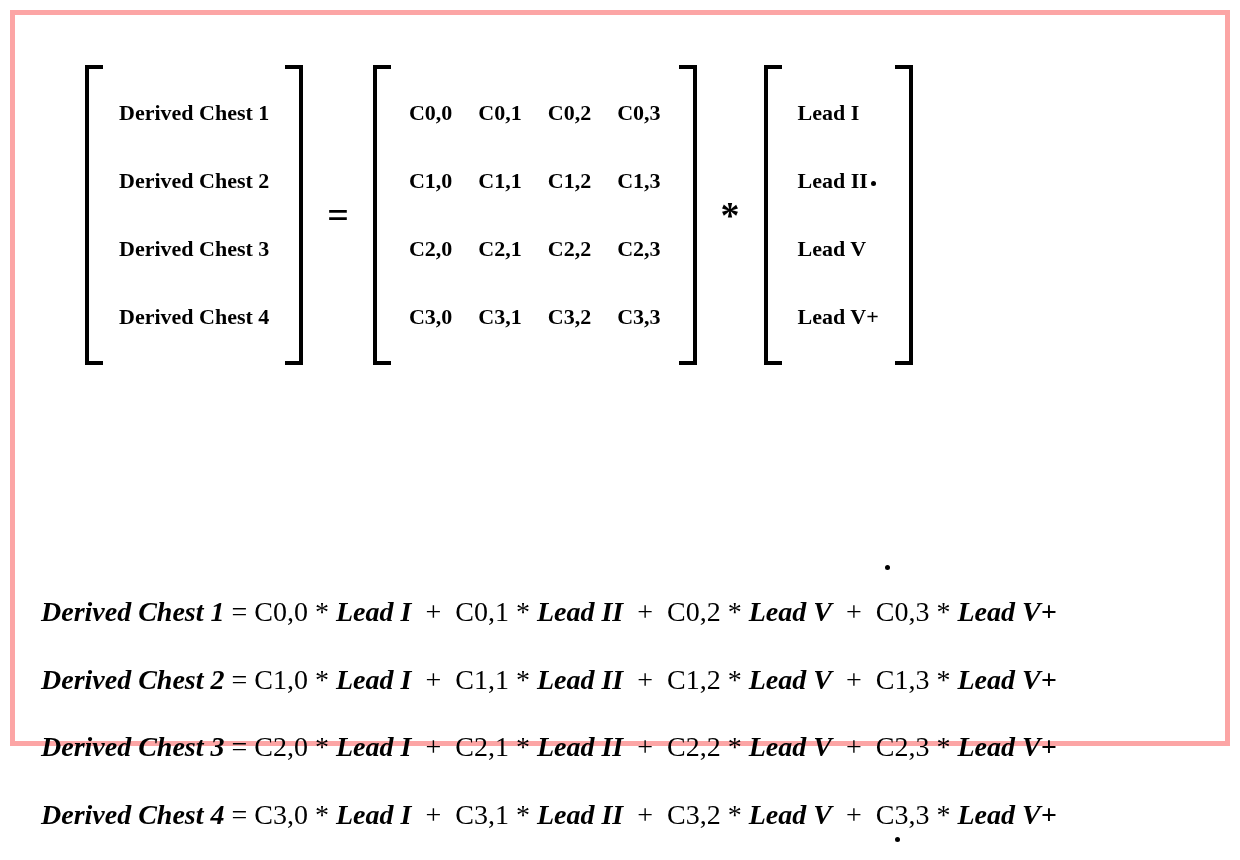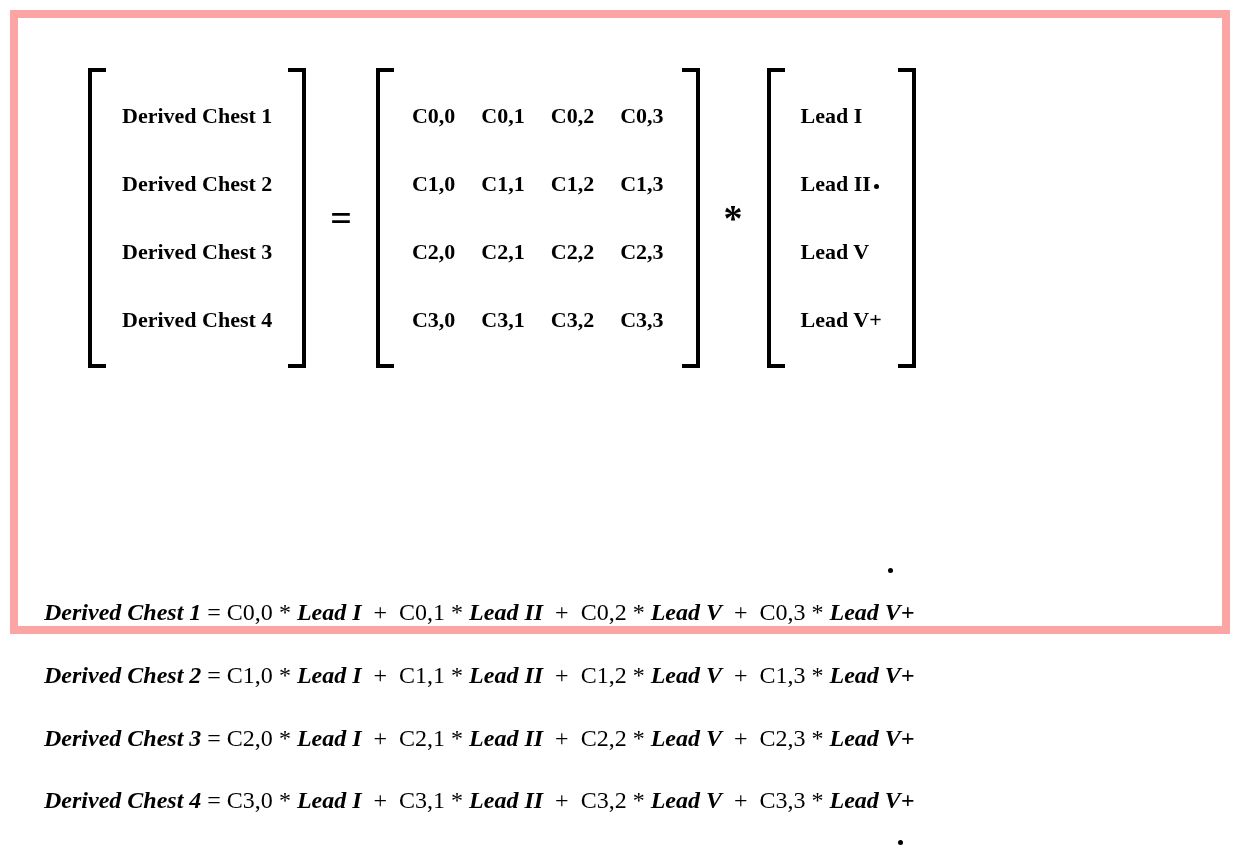--- a/index.html
+++ b/index.html
@@ -10,22 +10,22 @@
     width: 1240px;
     height: 860px;
     box-sizing: border-box;
     position: relative;
   }
   .frame {
     position: absolute;
     left: 10px;
     top: 10px;
     width: 1220px;
-    height: 624px;
-    border: 8px solid #fca5a5;
+    height: 736px;
+    border: 5px solid #fca5a5;
     box-sizing: border-box;
   }
   .matrix-row {
     position: absolute;
     top: 40px;
     left: 70px;
     right: 40px;
     height: 320px;
     display: flex;
     align-items: center;
@@ -87,21 +87,21 @@
     font-size: 38px;
     font-weight: bold;
     padding: 0 24px;
     line-height: 1;
   }
   .equations {
     position: absolute;
     left: 26px;
     right: 26px;
     top: 580px;
-    font-size: 24px;
+    font-size: 28px;
     line-height: 1.2;
   }
   .eq {
     margin-bottom: 34px;
     white-space: nowrap;
   }
   .eq:last-child { margin-bottom: 8px; }
   .bi { font-style: italic; font-weight: bold; }
   .rn { font-style: normal; font-weight: normal; }
   .dot {

